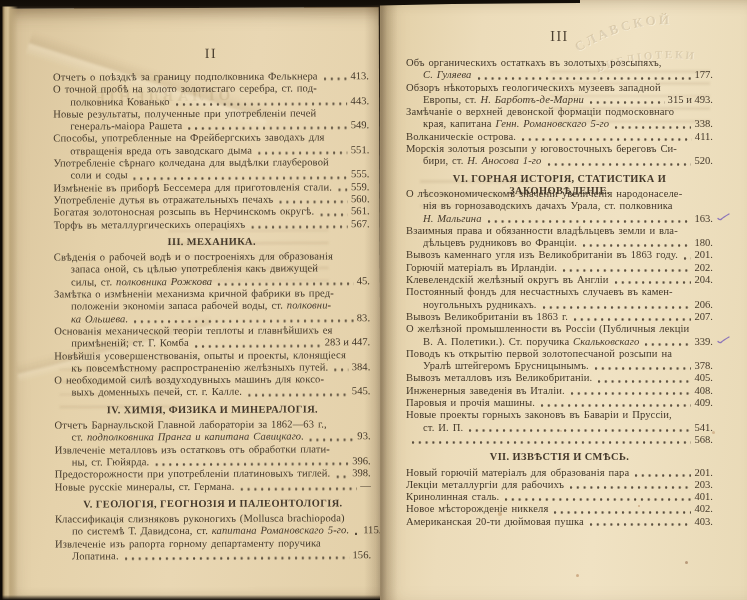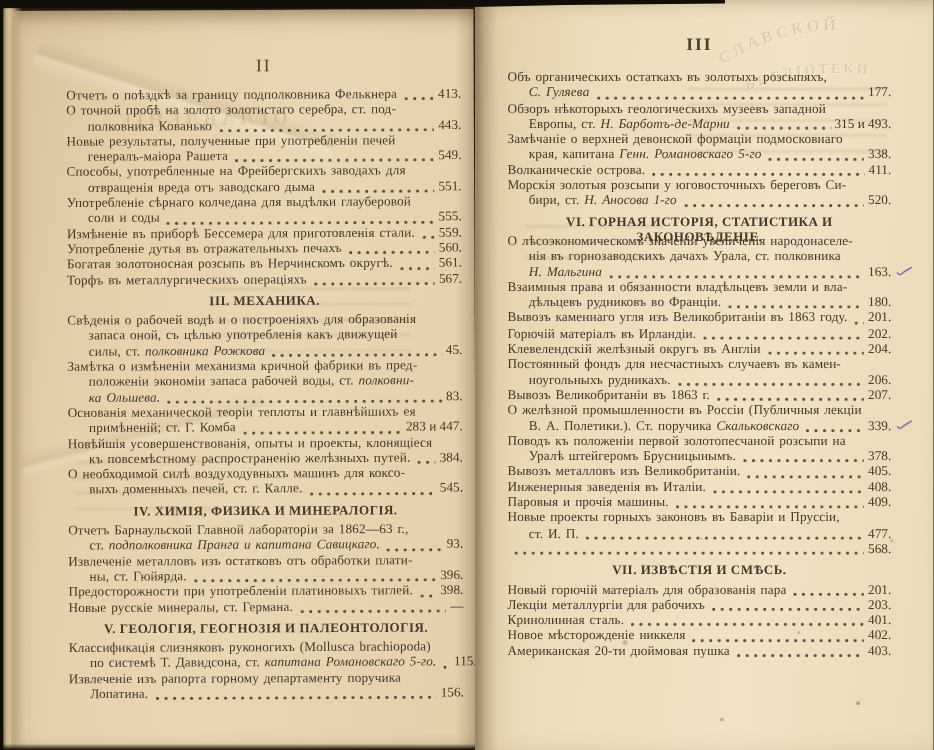--- a/index.html
+++ b/index.html
@@ -14,21 +14,21 @@
   #right-page{left:380px;top:0;width:367px;height:600px;
     background:linear-gradient(95deg,#e2cfa6 0%,#ecdcba 25%,#f0e2c3 62%,#e9dab7 100%);
     box-shadow:inset 16px 0 22px -13px rgba(100,72,38,.5), inset 0 10px 16px -12px rgba(100,72,38,.35);}
 
   .content{position:relative;}
   #left-page .content{padding:38px 10px 0 50px;}
   #right-page .content{padding:29px 34px 0 26px;}
 
   .folio{text-align:center;font-size:14px;letter-spacing:1.5px;color:#4a3f30;}
   #left-page .folio{margin-bottom:9px;}
-  #right-page .folio{margin-bottom:12px;font-weight:bold;}
+  #right-page .folio{margin-bottom:12px;}
 
   .row{display:flex;align-items:baseline;height:12.3px;line-height:12.3px;
        font-size:10.6px;position:relative;}
   .row .txt{flex:0 0 auto;letter-spacing:.1px;word-spacing:1.1px;}
   .row .txt span{white-space:pre;}
   .row.ind{padding-left:17px;}
   .it{font-style:italic;}
   .leader{flex:1 1 auto;min-width:6px;margin:0 3px 1px 5px;height:5px;align-self:flex-end;
     background-image:radial-gradient(circle at 2px 2.5px,rgba(62,51,38,.85) .9px,rgba(62,51,38,0) 1.5px);
     background-size:6.8px 5px;background-repeat:repeat-x;}
@@ -347,21 +347,21 @@
           </div>
           <div class="row ind">
             <span class="txt"><span>В. А. Полетики.). Ст. поручика </span><span class="it">Скальковскаго</span></span>
             <span class="leader"></span>
             <span class="pg">339.</span>
             <span class="check"><svg width="13" height="9" viewBox="0 0 13 9">
                 <path d="M1 5.5 Q3 7.5 4.5 6 T12 1" fill="none" stroke="#7c63b8" stroke-width="1.3" stroke-linecap="round" opacity=".85"></path>
               </svg></span>
           </div>
           <div class="row">
-            <span class="txt"><span>Поводъ къ положеніи первой золотопесчаной розсыпи на</span></span>
+            <span class="txt"><span>Поводъ къ открытію первой золотопесчаной розсыпи на</span></span>
           </div>
           <div class="row ind">
             <span class="txt"><span>Уралѣ штейгеромъ Брусницынымъ.</span></span>
             <span class="leader"></span>
             <span class="pg">378.</span>
           </div>
           <div class="row">
             <span class="txt"><span>Вывозъ металловъ изъ Великобританіи.</span></span>
             <span class="leader"></span>
             <span class="pg">405.</span>
@@ -375,21 +375,21 @@
             <span class="txt"><span>Паровыя и прочія машины.</span></span>
             <span class="leader"></span>
             <span class="pg">409.</span>
           </div>
           <div class="row">
             <span class="txt"><span>Новые проекты горныхъ законовъ въ Баваріи и Пруссіи,</span></span>
           </div>
           <div class="row ind">
             <span class="txt"><span>ст. И. П.</span></span>
             <span class="leader"></span>
-            <span class="pg">477.</span>
+            <span class="pg">541.</span>
           </div>
           <div class="row">
             <span class="leader"></span>
             <span class="pg">568.</span>
           </div>
           <div class="sec">VII. ИЗВѢСТІЯ И СМѢСЬ.</div>
           <div class="row">
             <span class="txt"><span>Новый горючій матеріалъ для образованія пара</span></span>
             <span class="leader"></span>
             <span class="pg">201.</span>

